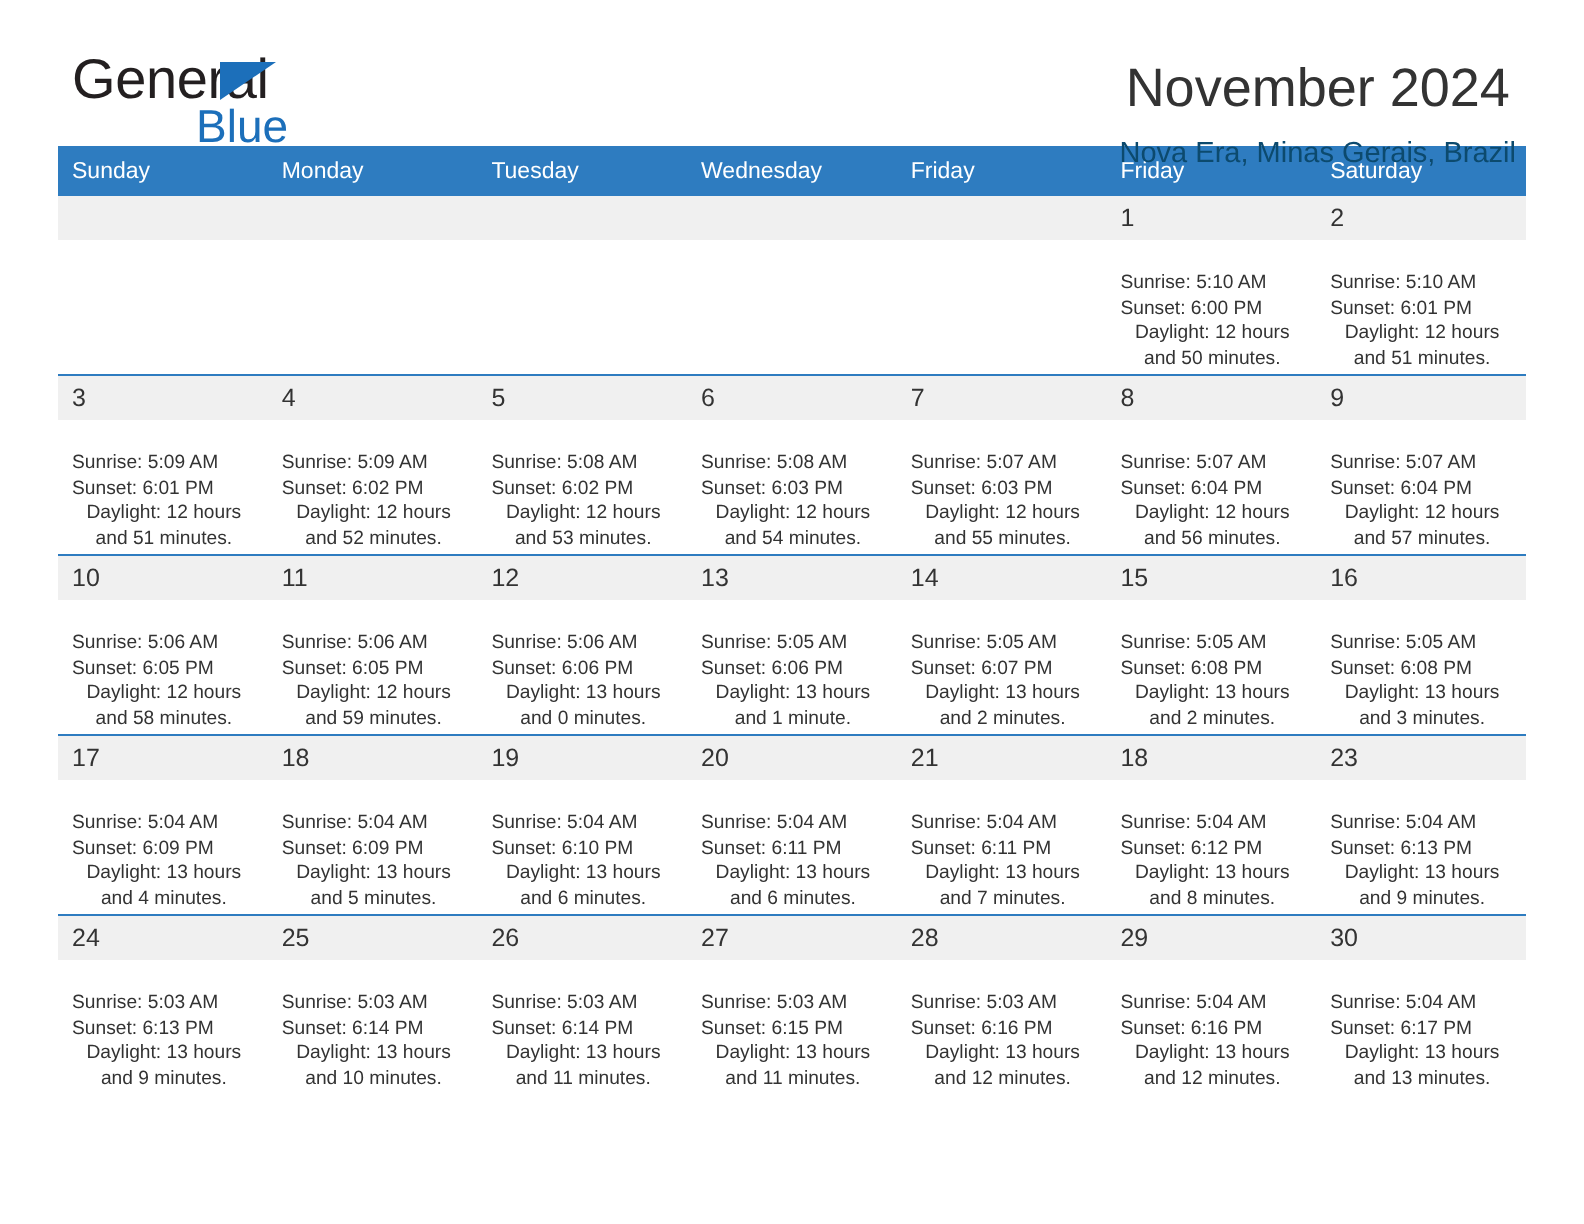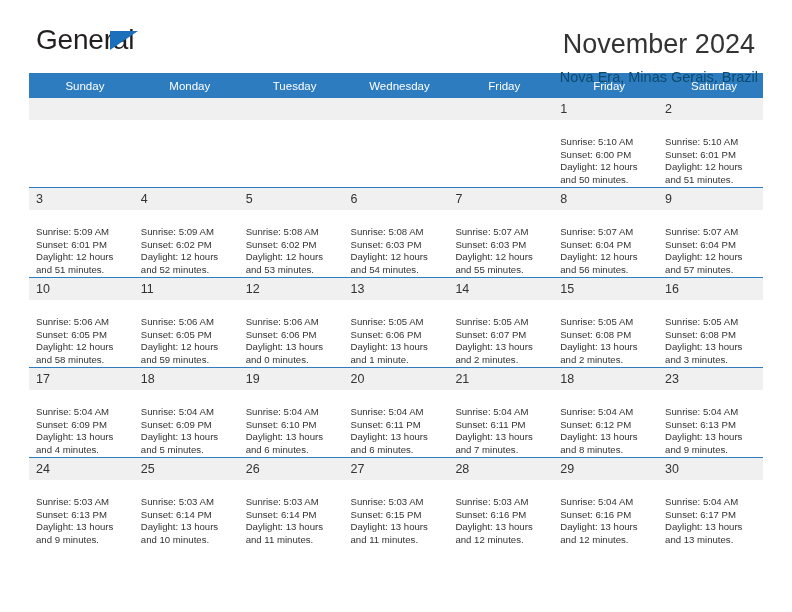--- a/index.html
+++ b/index.html
@@ -85,21 +85,21 @@
   .calendar {
     width: 734px;
     border-collapse: collapse;
     table-layout: fixed;
   }
   .calendar th {
     background: #2e7cc0;
     color: #ffffff;
     font-size: 11.5px;
     font-weight: normal;
-    text-align: center;
+    text-align: left;
     padding: 6px 0 6px 7px;
     height: 13px;
     border: none;
     margin-top: 13px;
   }
   .calendar td {
     vertical-align: top;
     padding: 0;
     border: none;
     border-top: 1px solid #2e7cc0;
@@ -124,34 +124,36 @@
     padding: 16px 6px 0 7px;
     font-size: 9.6px;
     line-height: 12.6px;
     color: #333333;
   }
   .details div {
     white-space: nowrap;
   }
   .details .daylight {
     white-space: normal;
+    text-align: center;
   }
 </style>
 </head>
 <body>
 
 <div class="page">
 
   <div class="topbar">
 
     <div class="logo">
       <div class="logo-row1">
         <span>General</span>
         <span class="logo-tri"></span>
       </div>
+      <div class="logo-row2">Blue</div>
     </div>
 
     <div class="title-block">
       <div class="cal-title">November 2024</div>
       <div class="cal-sub">Nova Era, Minas Gerais, Brazil</div>
     </div>
 
   </div>
 
   <table class="calendar">

